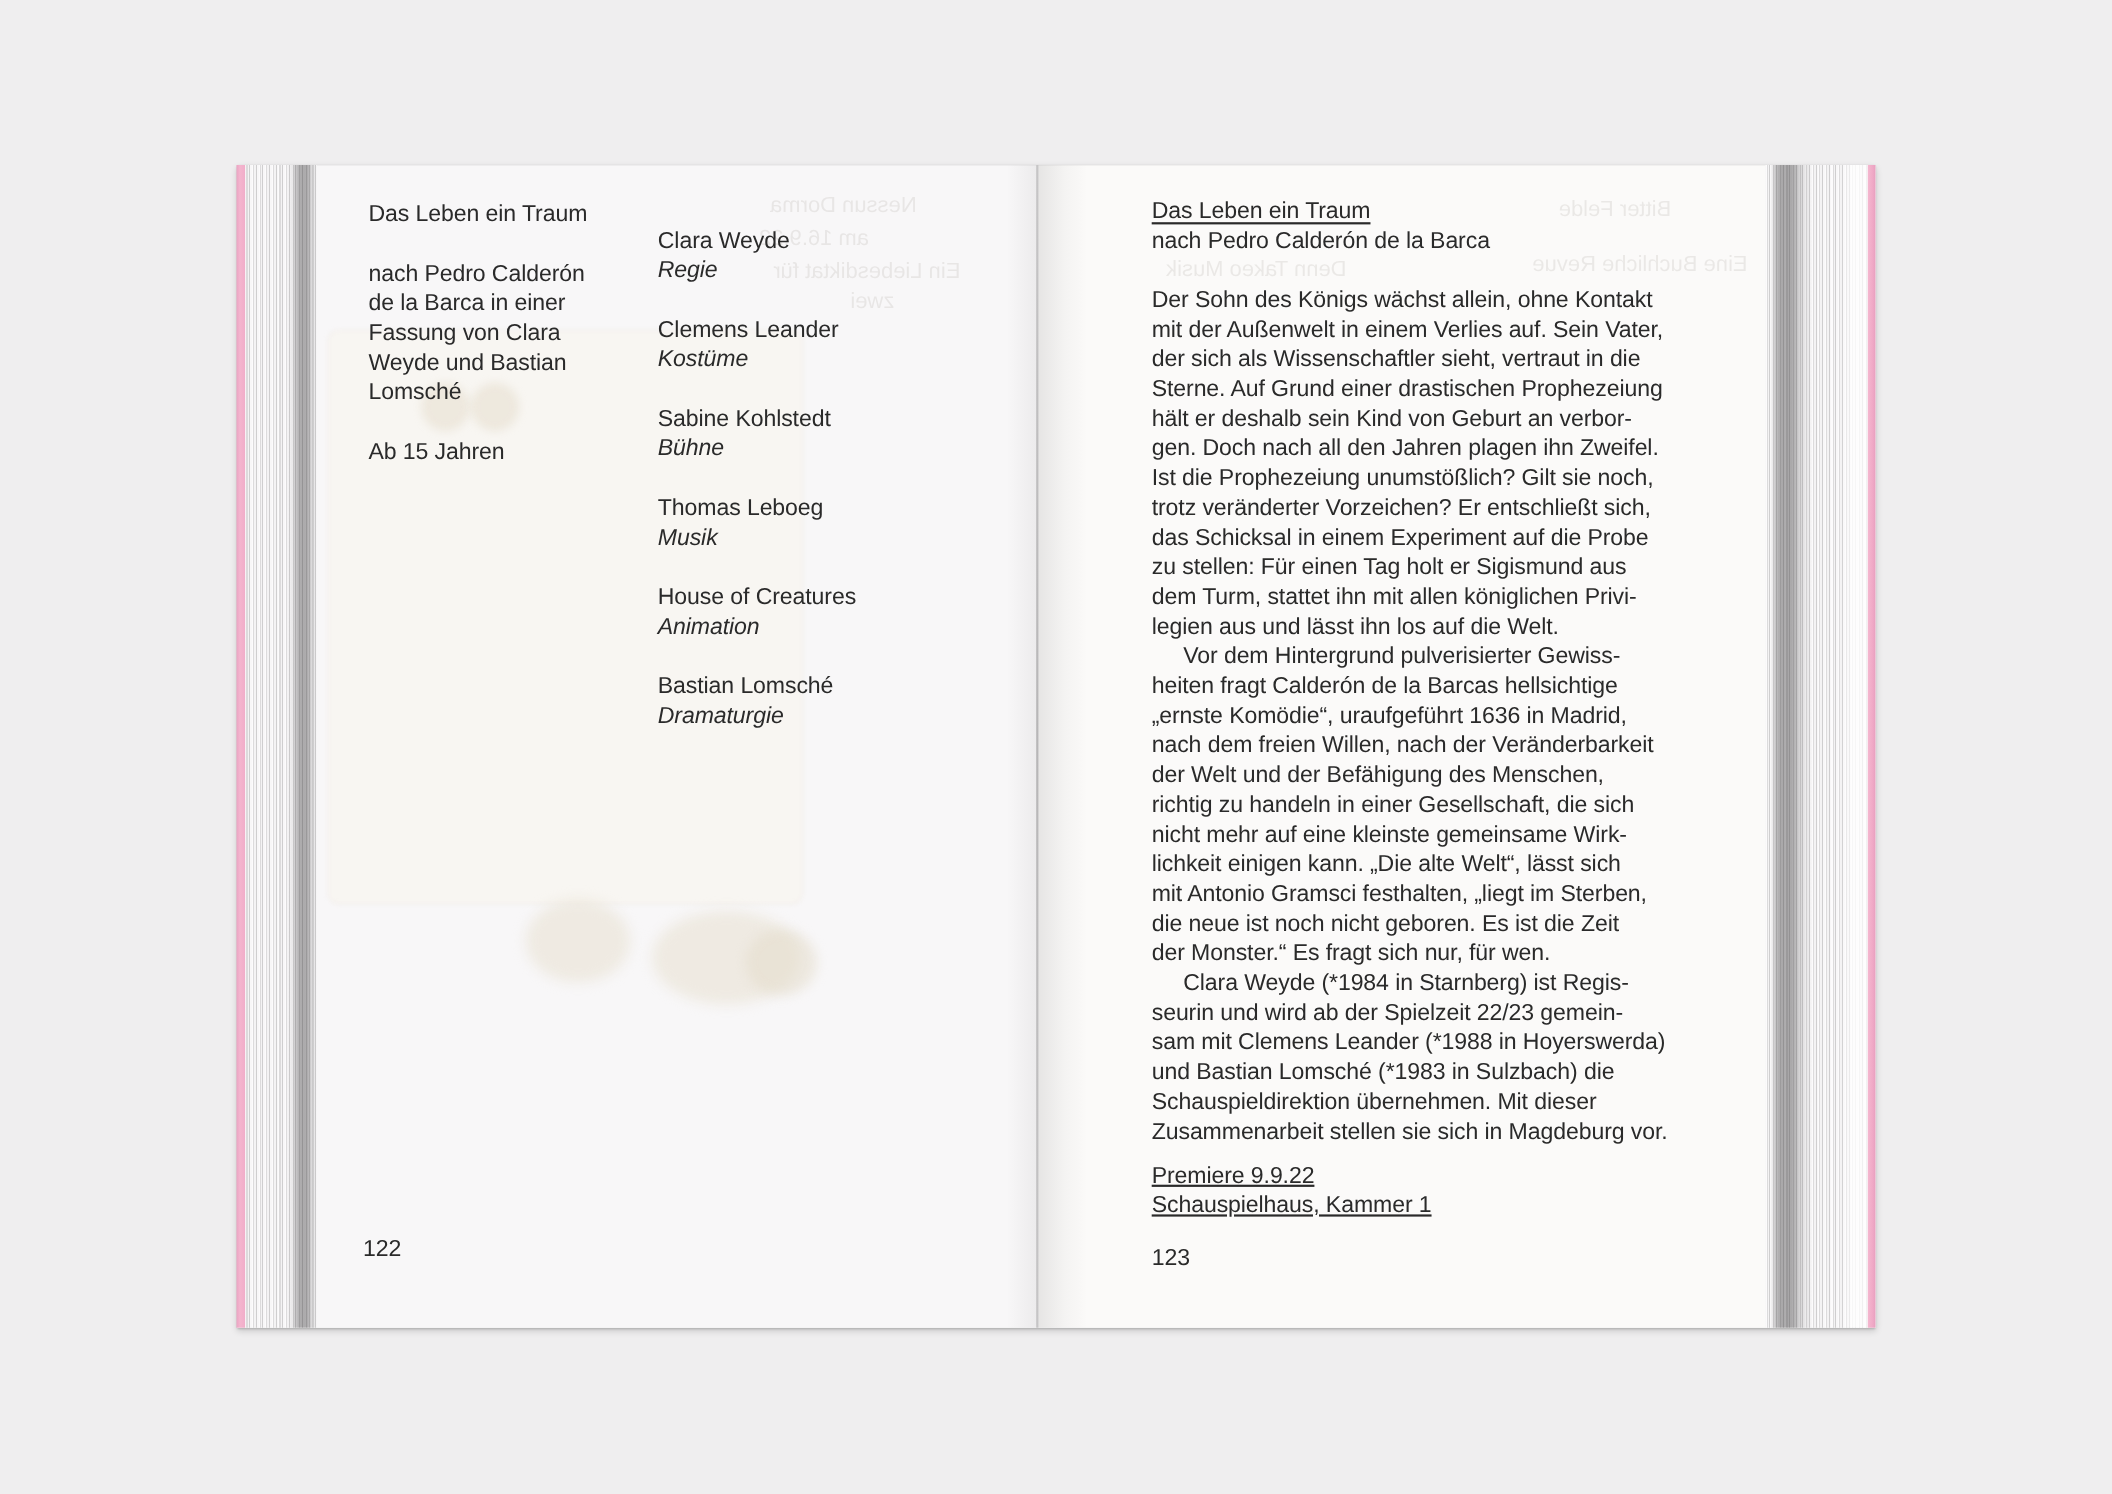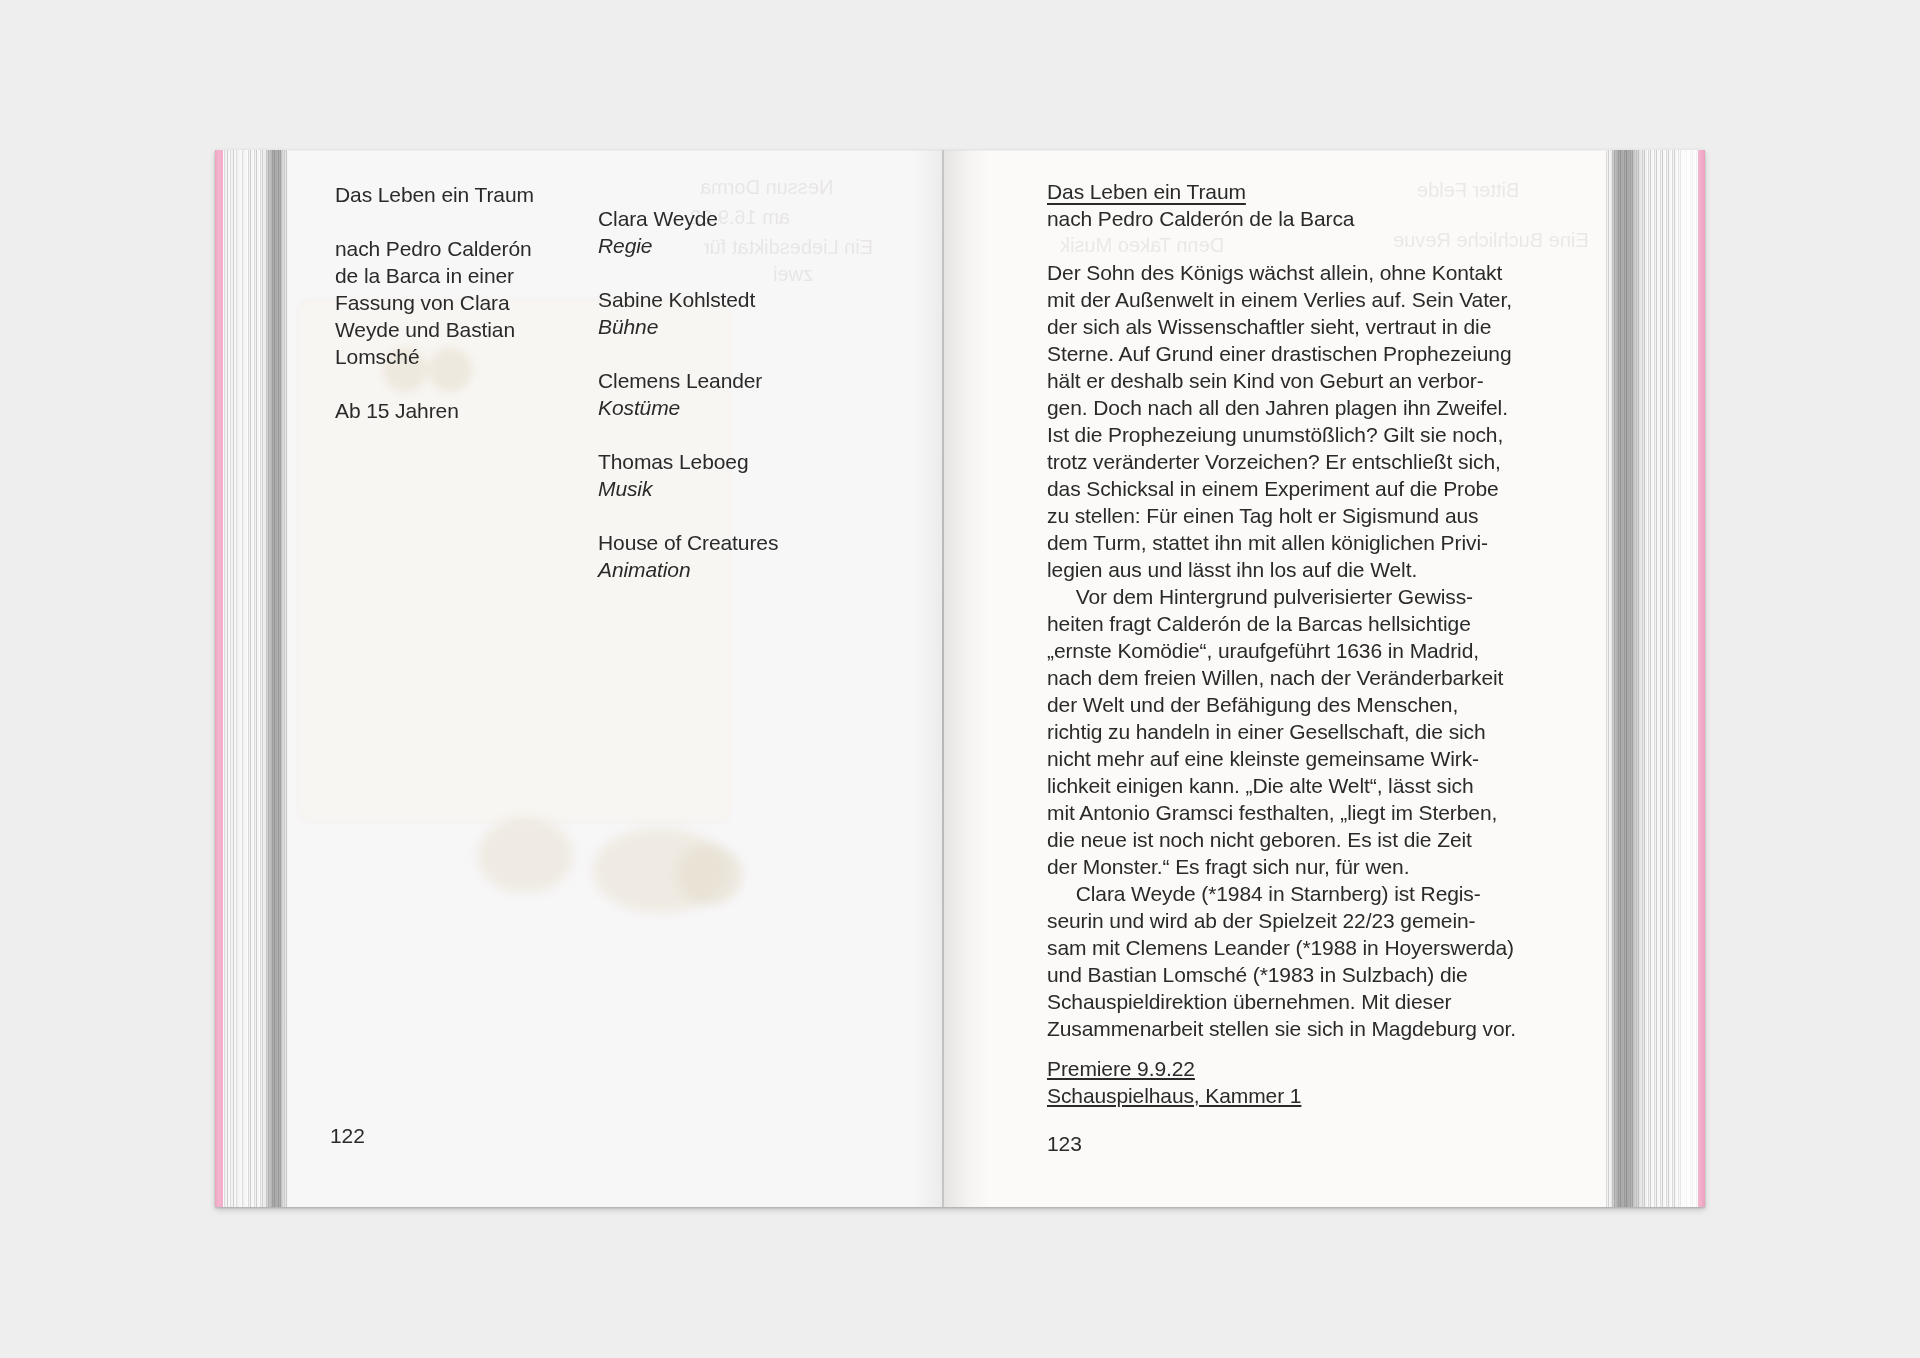--- a/index.html
+++ b/index.html
@@ -121,39 +121,43 @@
 Ab 15 Jahren</div>
 
     <div class="credits">
 
         <div class="credit-pair">
           <div class="credit-name">Clara Weyde</div>
           <div class="credit-role">Regie</div>
         </div>
 
         <div class="credit-pair">
+          <div class="credit-name">Clemens Leander</div>
+          <div class="credit-role">Kostüme</div>
+        </div>
+
+        <div class="credit-pair">
           <div class="credit-name">Sabine Kohlstedt</div>
           <div class="credit-role">Bühne</div>
         </div>
 
         <div class="credit-pair">
-          <div class="credit-name">Clemens Leander</div>
-          <div class="credit-role">Kostüme</div>
-        </div>
-
-        <div class="credit-pair">
           <div class="credit-name">Thomas Leboeg</div>
           <div class="credit-role">Musik</div>
         </div>
 
         <div class="credit-pair">
           <div class="credit-name">House of Creatures</div>
           <div class="credit-role">Animation</div>
         </div>
 
+        <div class="credit-pair">
+          <div class="credit-name">Bastian Lomsché</div>
+          <div class="credit-role">Dramaturgie</div>
+        </div>
       </div>
 
     <div class="txt pagenum-l">122</div>
   </div>
 
   <div class="page-right">
     <div class="showthrough st-r1">Bitter Felde</div>
     <div class="showthrough st-r2">Eine Buchliche Revue</div>
     <div class="showthrough st-r3">Denn Takeo Musik</div>
 

